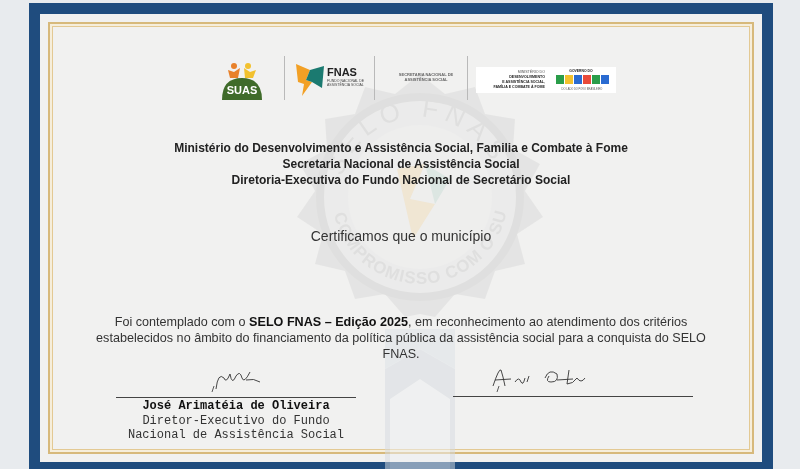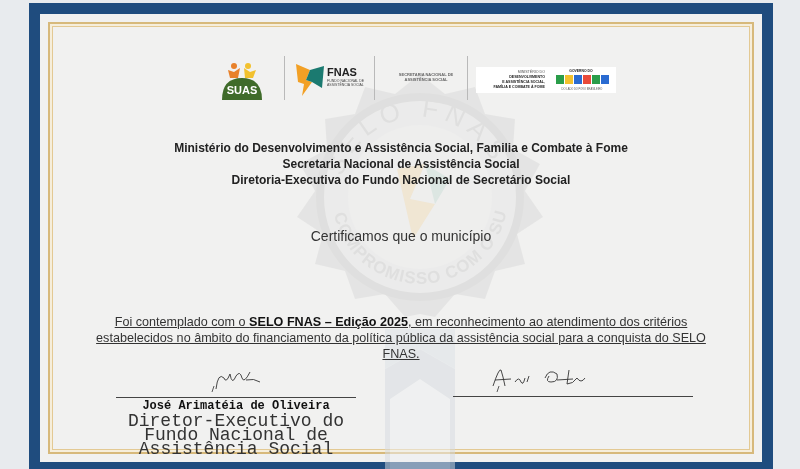--- a/index.html
+++ b/index.html
@@ -10,29 +10,29 @@
   .watermark { position:absolute; left:245px; top:55px; width:270px; height:410px; opacity:0.5; }
   .logos { position:absolute; top:38px; left:0; right:0; height:52px; }
   .logo-suas { position:absolute; left:180px; top:8px; width:44px; height:40px; }
   .sep { position:absolute; top:4px; width:1px; height:44px; background:#b9b9b9; }
   .logo-fnas { position:absolute; left:256px; top:10px; width:75px; height:34px; }
   .logo-sec { position:absolute; left:356px; top:20px; width:60px; font-size:4px; color:#666; text-align:center; line-height:5px; font-weight:bold; }
   .logo-min { position:absolute; left:436px; top:15px; width:140px; height:26px; background:#fff; }
   .header-text { position:absolute; left:0; right:0; top:126px; text-align:center; font-weight:bold; font-size:12px; color:#222; line-height:16px; }
   .certify { position:absolute; left:0; right:0; top:214px; text-align:center; font-size:14px; color:#333; }
   .municipio { position:absolute; left:0; right:0; top:236px; text-align:center; font-size:20px; font-weight:bold; color:#111; letter-spacing:0.3px; }
-  .body-text { position:absolute; left:40px; right:40px; top:300px; text-align:center; font-size:12.6px; color:#333; line-height:16px;text-decoration:underline; }
+  .body-text { position:absolute; left:40px; right:40px; top:300px; text-align:center; font-size:12.6px; color:#333; line-height:16px; }
   .body-text b { color:#111; }
   .sig { position:absolute; top:350px; width:240px; text-align:center; }
   .sig-left { left:76px;font-family:Liberation Mono, monospace; }
   .sig-right { left:413px; }
   .sig-img { height:28px; position:relative; }
   .sig-line { height:1px; background:#444; margin:0 0 1px 0; }
   .sig-name { font-weight:bold; font-size:12px; color:#111; line-height:15px; }
-  .sig-role { font-size:18px; color:#333; line-height:14px; }
+  .sig-role { font-size:12px; color:#333; line-height:14px; }
 </style>
 </head>
 <body>
 
 <div class="cert-frame">
   <div class="cert-paper">
     <div class="gold-border"></div>
 
     <svg class="watermark" viewBox="0 0 270 410">
       <polygon points="135,5 160,25 190,18 200,45 230,50 228,80 255,95 240,122 258,148 232,165 240,195 210,202 200,230 170,225 150,248 135,245 120,248 100,225 70,230 60,202 30,195 38,165 12,148 30,122 15,95 42,80 40,50 70,45 80,18 110,25" fill="#d9d9d9"></polygon>

